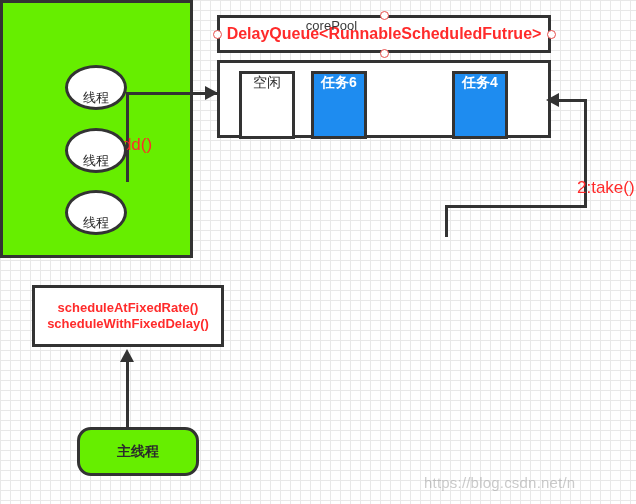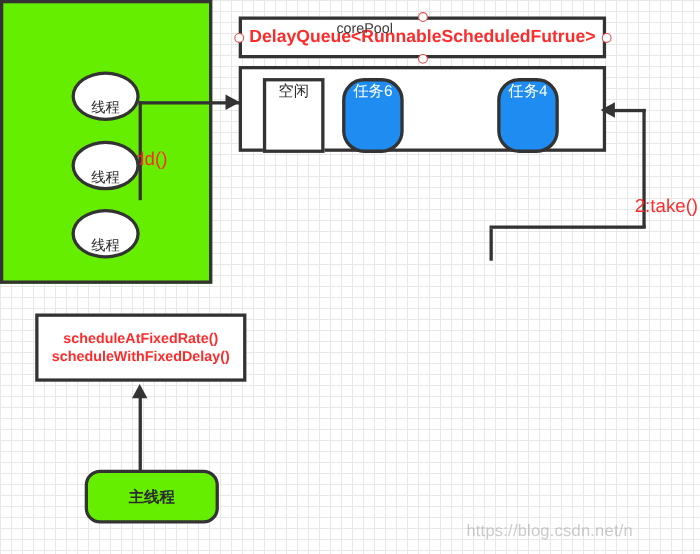--- a/index.html
+++ b/index.html
@@ -77,21 +77,21 @@
     top: 71px;
     width: 56px;
     height: 68px;
     border: 3px solid #333333;
     box-sizing: border-box;
     display: flex;
     justify-content: center;
     font-size: 14px;
   }
   .slot.idle  { background: #ffffff; color: #2b2b2b; }
-  .slot.task  { background: #1e8cf0; color: #ffffff; font-weight: normal; border-radius: 20px; }
+  .slot.task  { background: #1e8cf0; color: #ffffff; font-weight: bold; }
 
   
   #schedule-box {
     left: 32px;
     top: 285px;
     width: 192px;
     height: 62px;
     border: 3px solid #333333;
     background: #ffffff;
     flex-direction: column;

